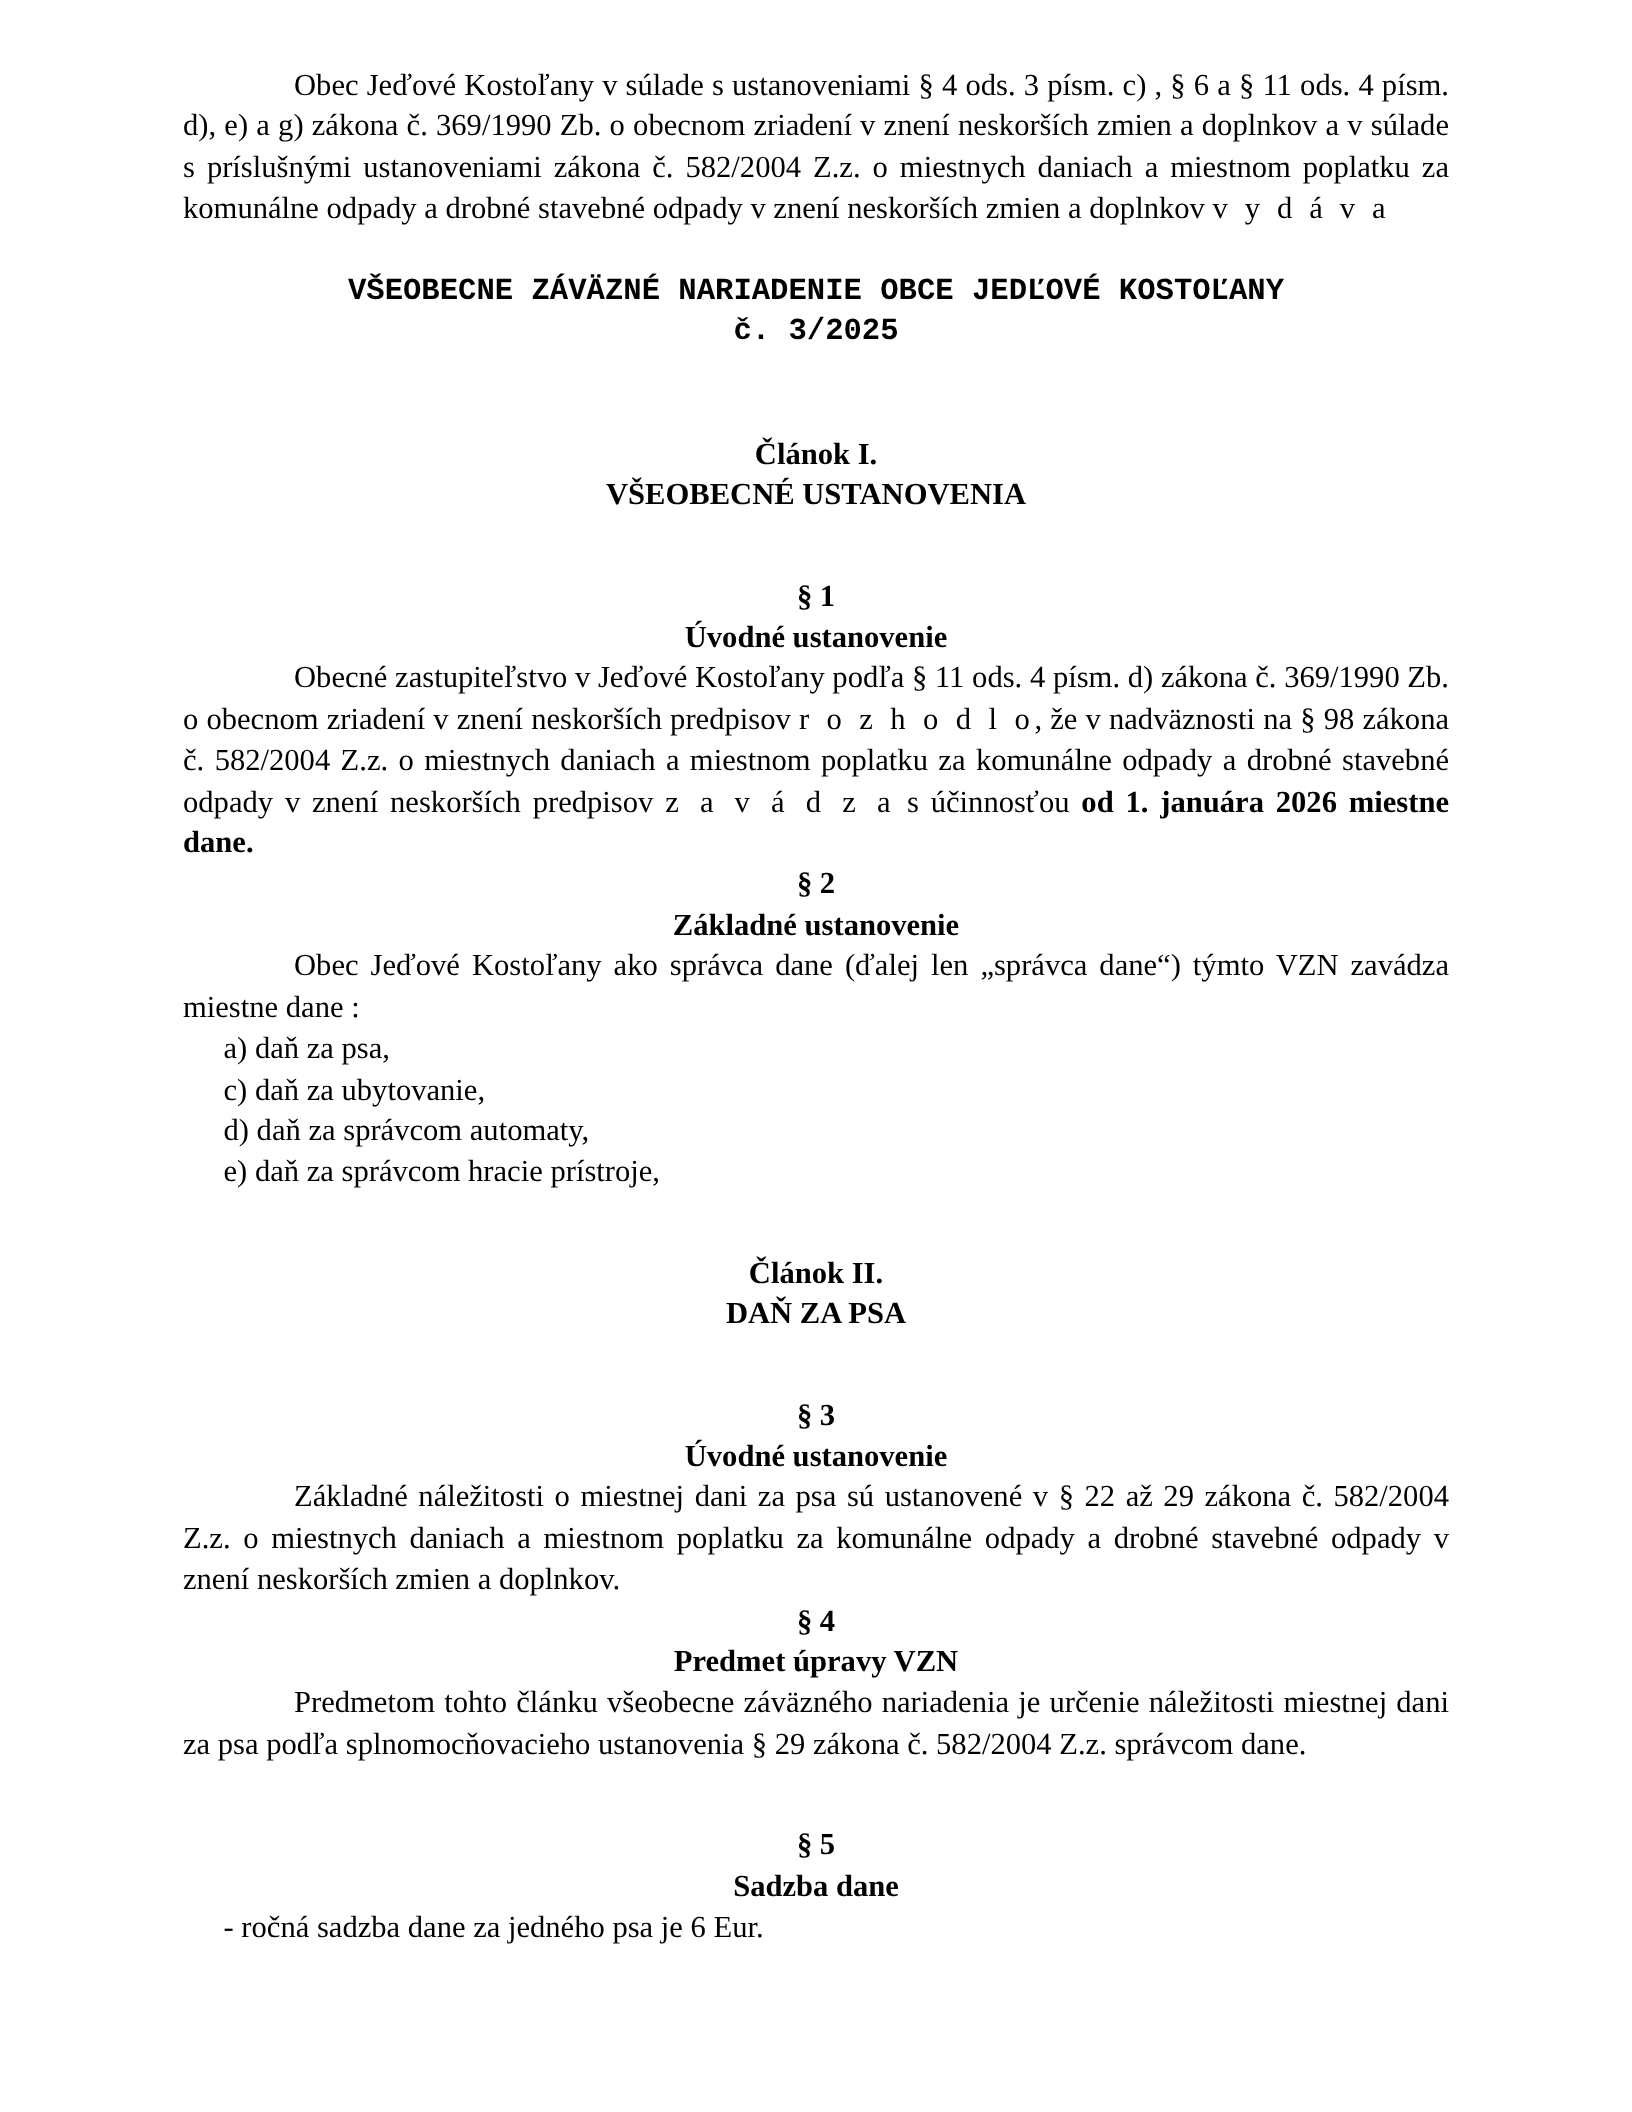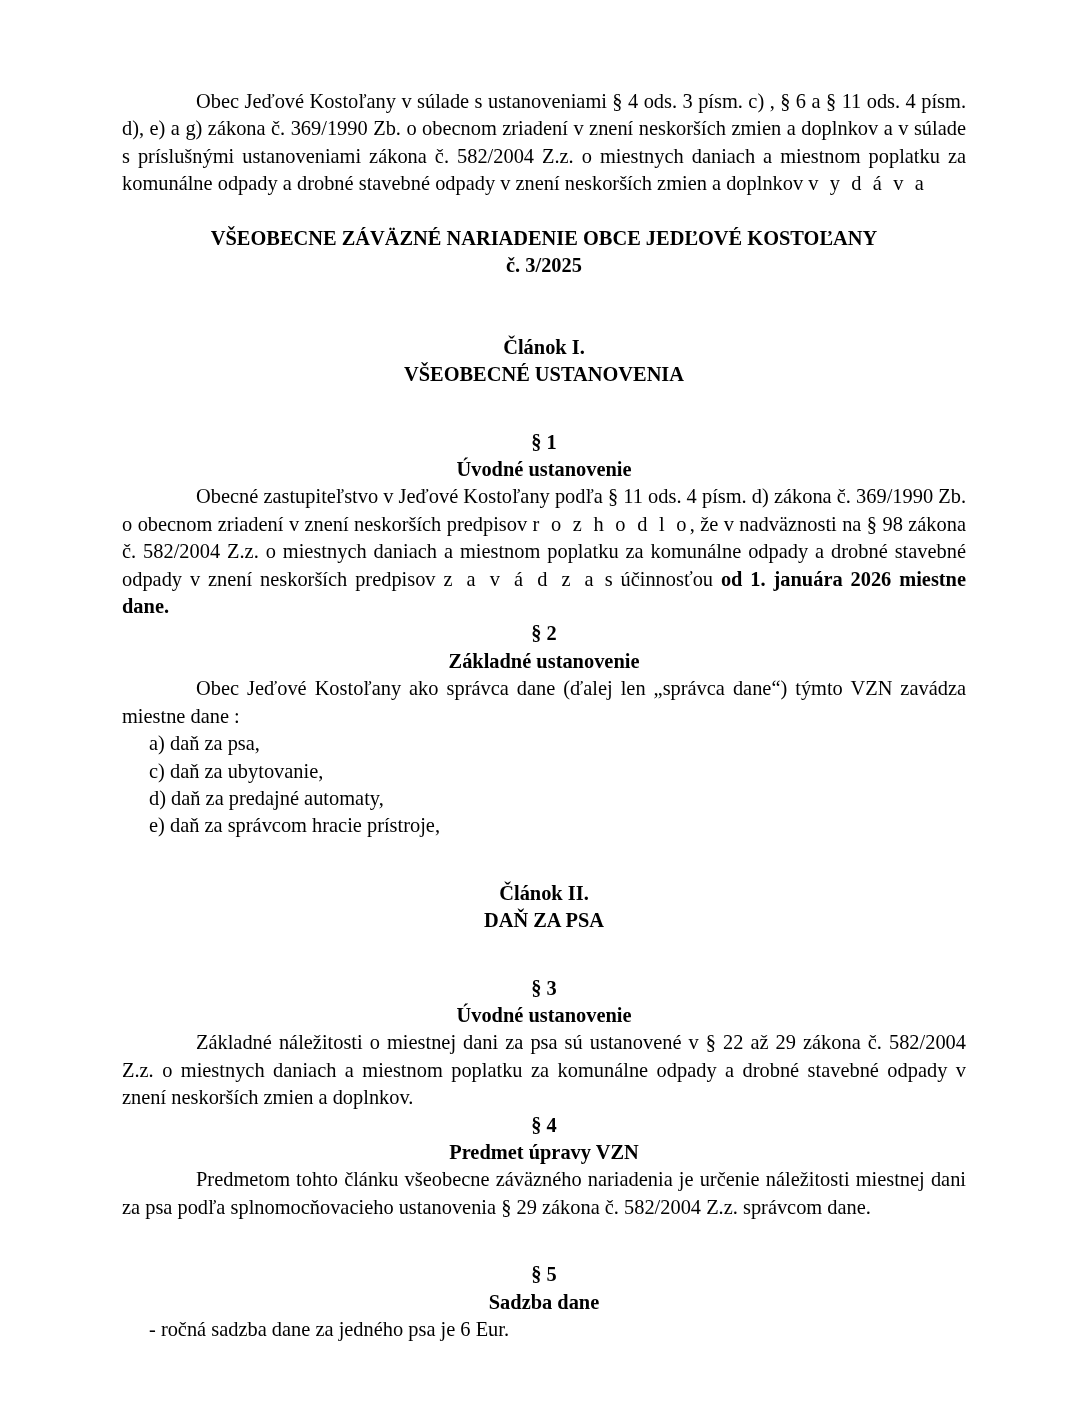--- a/index.html
+++ b/index.html
@@ -11,21 +11,21 @@
   body {
     font-family: "Liberation Serif", "DejaVu Serif", serif;
     color: #000000;
   }
   .page {
     position: relative;
     width: 1088px;
     height: 1408px;
     background: #ffffff;
     box-sizing: border-box;
-    padding: 88px 122px 0 122px;
+    padding: 44px 122px 0 122px;
     overflow: hidden;
   }
   .doc {
     width: 844px;
     font-size: 20.4px;
     line-height: 27.4px;
   }
 
   
   p {
@@ -47,20 +47,21 @@
 
   
   .gap-lg { height: 27px; }
   .gap-md { height: 27px; }
   .gap-sm { height: 13px; }
 
   .title-block {
     text-align: center;
     font-weight: bold;
     line-height: 27.6px;
+    font-family: Liberation Mono, monospace;
   }
 
   .heading-center {
     text-align: center;
     font-weight: bold;
     line-height: 27.4px;
     font-family: Liberation Serif, serif;
   }
 
   .list-line {
@@ -101,21 +102,21 @@
     </div>
     <p class="just indent"><span>Obecné zastupiteľstvo v Jeďové Kostoľany podľa § 11 ods. 4 písm. d) zákona č. 369/1990 Zb. o obecnom zriadení v znení neskorších predpisov  </span><span class="spaced">r o z h o d l o</span><span>,  že v nadväznosti na § 98 zákona č. 582/2004 Z.z. o miestnych daniach a miestnom poplatku za komunálne odpady a drobné stavebné odpady v znení neskorších predpisov  </span><span class="spaced">z a v á d z a</span><span>  s účinnosťou </span><span class="b-inline">od 1. januára 2026 miestne dane.</span></p>
 
     <div class="heading-center">
       <div>§ 2</div>
       <div>Základné ustanovenie</div>
     </div>
     <p class="just indent">Obec Jeďové Kostoľany ako správca dane (ďalej len „správca dane“) týmto VZN zavádza miestne dane :</p>
     <p class="list-line">a) daň za psa,</p>
     <p class="list-line">c) daň za ubytovanie,</p>
-    <p class="list-line">d) daň za predajné automaty,</p>
+    <p class="list-line">d) daň za správcom automaty,</p>
     <p class="list-line">e) daň za správcom hracie prístroje,</p>
 
     <div class="gap-lg"></div>
     <div class="gap-sm"></div>
 
     <div class="heading-center">
       <div>Článok II.</div>
       <div>DAŇ ZA PSA</div>
     </div>
 

